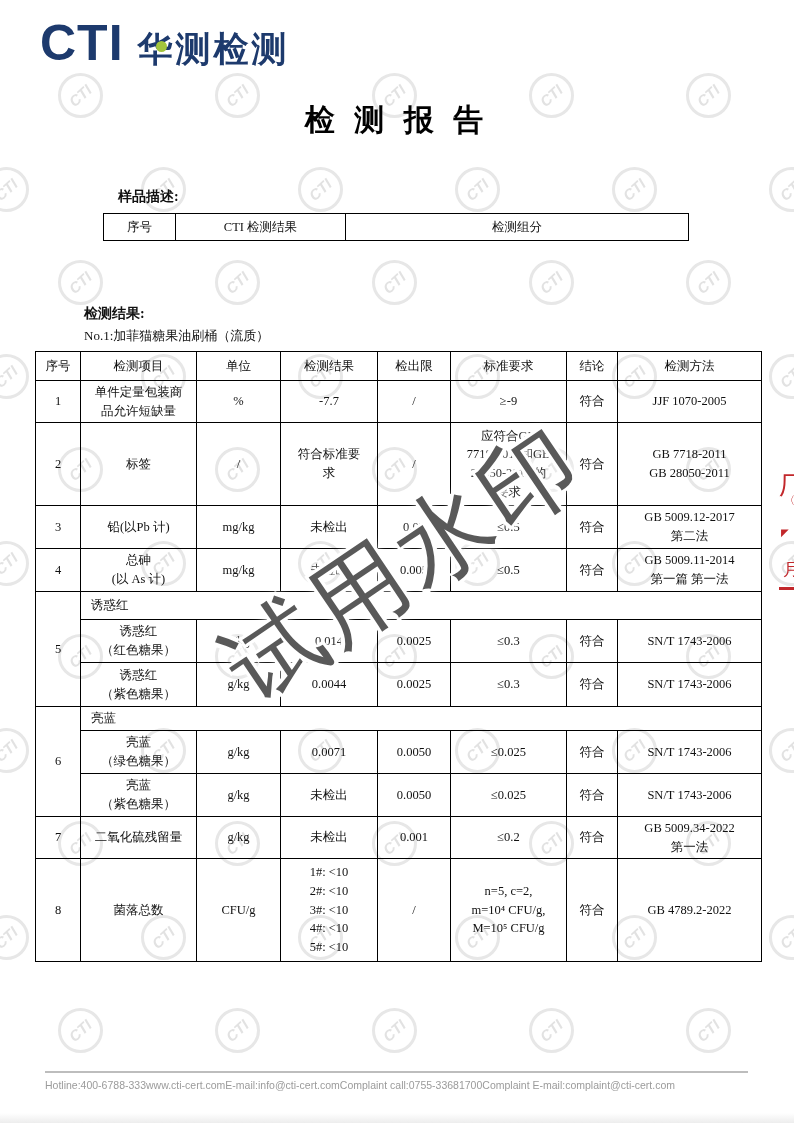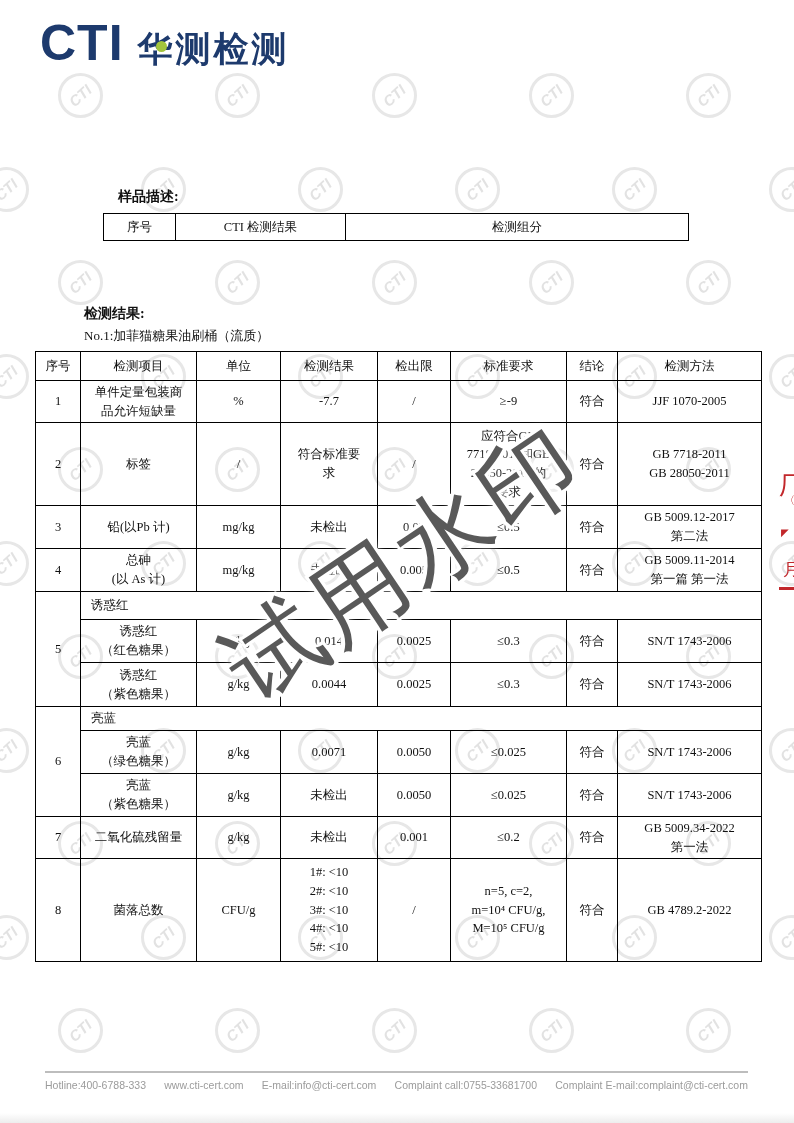--- a/index.html
+++ b/index.html
@@ -72,21 +72,21 @@
   .stamp-frag { position:absolute; z-index:4; color:#c2272b; line-height:1; }
   .frag0 { left:779px; top:473px; font-size:26px; }
   .frag1 { left:784px; top:495px; font-size:11px; }
   .frag2 { left:781px; top:528px; font-size:10px; }
   .frag3 { left:783px; top:561px; font-size:17px; }
   .frag4 { left:779px; top:587px; width:15px; height:3px; background:#c2272b; }
   
   .footer-line { position:absolute; left:45px; top:1071px; width:703px; border-top:2px solid #bdbdbd; }
   .footer-items {
     position:absolute; left:45px; top:1079px; width:703px;
-    display:flex; justify-content:space-between;
+    display:flex; 
     font-family:"Liberation Sans",sans-serif; font-size:10.5px; color:#9b9b9b;
   }
   .page-bottom-edge {
     position:absolute; left:0; bottom:0; width:100%; height:10px;
     background:linear-gradient(#ffffff,#ededed);
   }
 </style>
 </head>
 <body>
 
@@ -276,20 +276,21 @@
     </div>
 
   <div class="content">
 
     <div class="logo">
       <span class="logo-cti">CTI</span>
       <span class="logo-dot"></span>
       <span class="logo-cn">华测检测</span>
     </div>
 
+    <div class="doc-title">检  测  报  告</div>
 
 
     <div class="sample-label">样品描述:</div>
 
     <table class="sample-table">
       <colgroup>
           <col style="width:72px">
           <col style="width:170px">
           <col style="width:343px">
         </colgroup>

